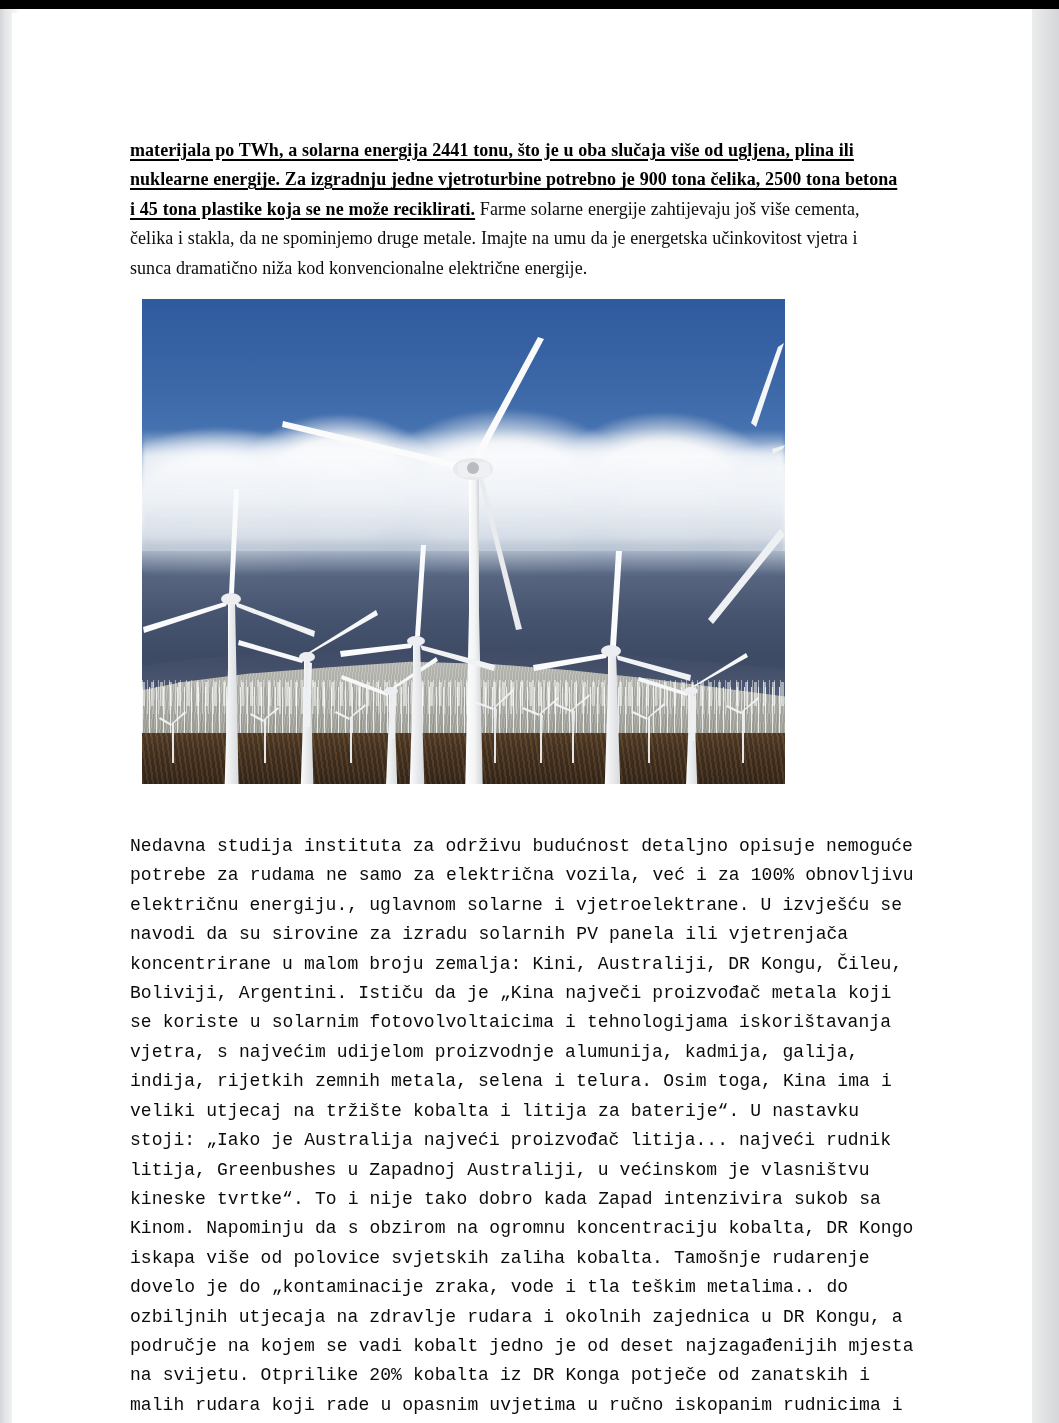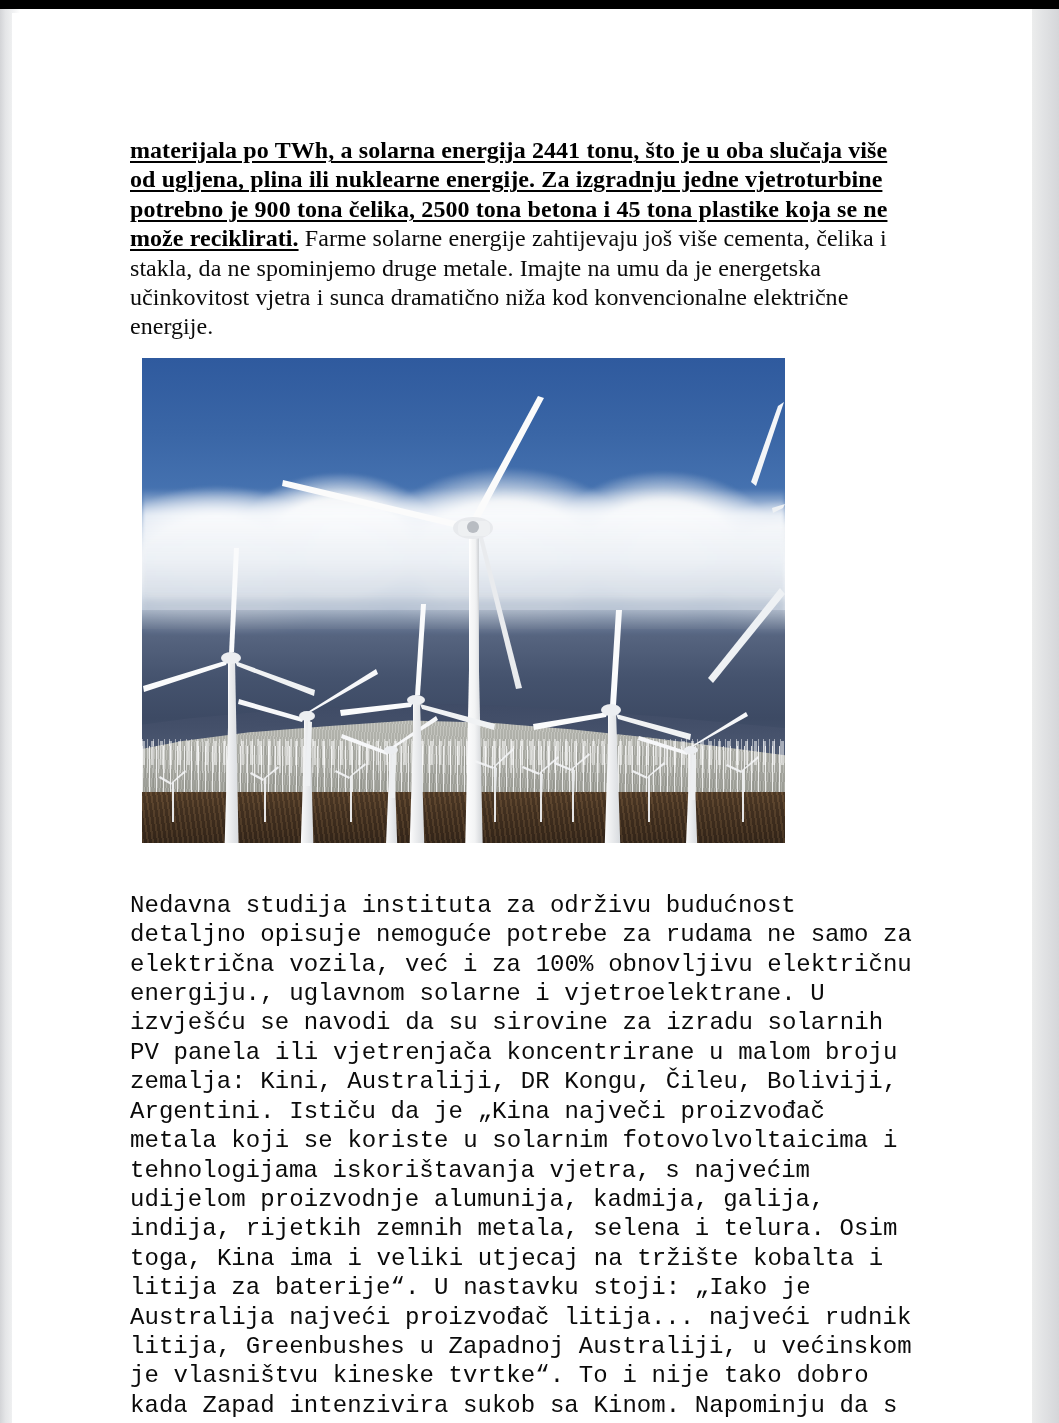--- a/index.html
+++ b/index.html
@@ -58,21 +58,21 @@
   }
   .page-inner {
     position: absolute;
     left: 118px;
     top: 123px;
     width: 790px;
   }
 
   
   .para {
-    font-size: 24px;
+    font-size: 18px;
     line-height: 29.4px;
     color: #0b0b0b;
     text-align: left;
     margin: 0;
     font-weight: 400;
     letter-spacing: 0.05px;
     word-spacing: 0.2px;
   }
   .para.p-intro { width: 768px; }
   .para.p-body  { width: 790px; font-family: Liberation Mono, monospace; }

